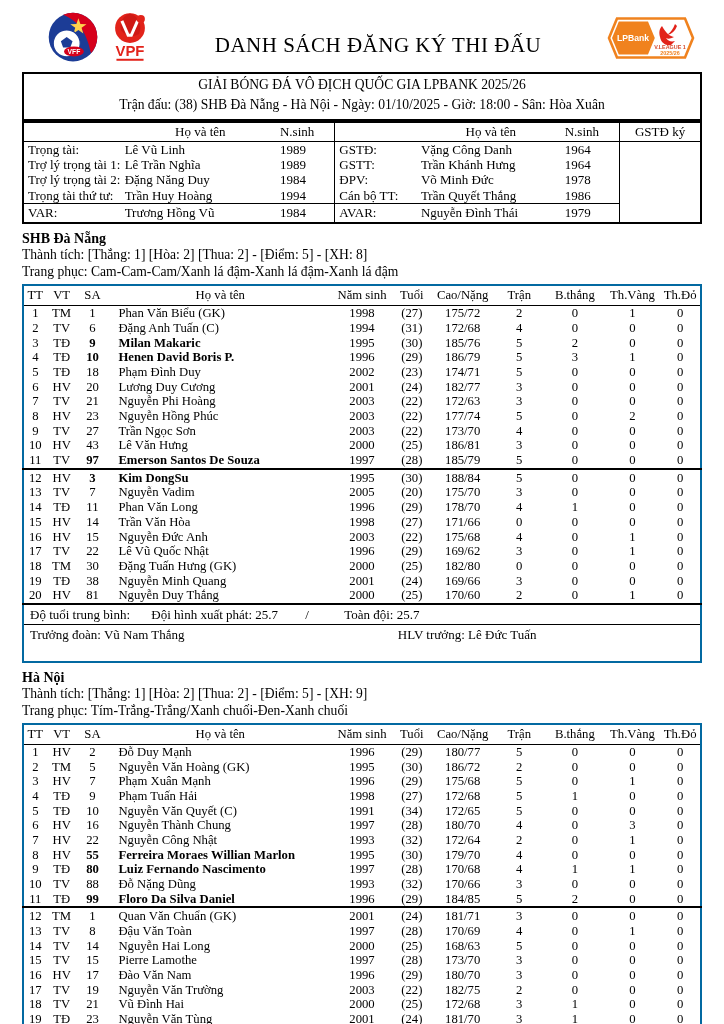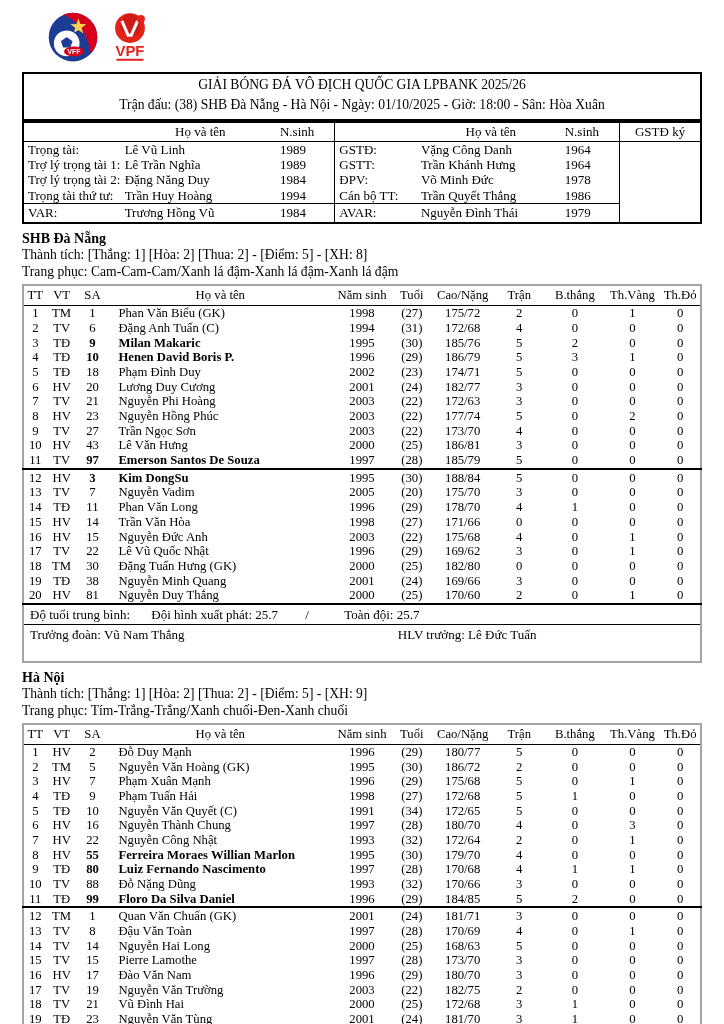--- a/index.html
+++ b/index.html
@@ -28,21 +28,21 @@
   .officials td.yr, .officials th.yr { text-align:left; padding:0; }
   .officials .vl { border-left:1px solid #000; }
   .officials tr.var-row td { border-top:1px solid #000; padding-top:1px; padding-bottom:2px; }
   .officials tbody td { vertical-align:top; }
 
   
   .team-head { display:flex; justify-content:space-between; align-items:baseline; margin-top:7px; font-size:13.6px;flex-direction:column; }
   .team-name { font-weight:bold; font-size:14px; }
   .kit-line { font-size:13.6px; margin:1px 0 4px 0; }
 
-  .players { border:2px solid #a3a3a3; font-size:12.7px; }
+  .players { border:2px solid #0369a1; font-size:12.7px; }
   .players th { font-weight:normal; border-bottom:1px solid #000; padding:2px 0; text-align:center; }
   .players td { text-align:center; padding:0; line-height:1.155; }
   .players td.name { text-align:left; padding-left:10px; }
   .players .b { font-weight:bold; }
   tbody.subs tr:first-child td { border-top:2px solid #000; padding-top:1px; }
   tr.avg-row td { border-top:2px solid #000; border-bottom:1px solid #000; text-align:left; padding:2px 0 2px 6px; font-size:13px; }
   tr.avg-row span { display:inline-block; }
   .avg-label { margin-right:18px; }
   .avg-start { margin-right:24px; }
   .avg-sep { margin-right:32px; }
@@ -72,21 +72,33 @@
       <svg width="52" height="56" viewBox="0 0 56 62">
         <circle cx="28" cy="20" r="16.5" fill="#e2231a"></circle>
         <path d="M28 3.5 c10 4 14 13 10 23 c-7 4-16 2-20-4 c-2-9 2-16 10-19z" fill="#c01313" opacity=".55"></path>
         <path d="M19 12 l7 16 h3.4 l7-16" fill="none" stroke="#ffffff" stroke-width="3.4"></path>
         <circle cx="40" cy="10" r="4.5" fill="#e2231a"></circle>
         <text x="28" y="51" font-size="16.5" font-weight="bold" fill="#e2231a" text-anchor="middle">VPF</text>
         <rect x="13" y="54" width="30" height="2.2" fill="#e2231a"></rect>
       </svg>
     </div>
 
-
+    <div class="page-title">DANH SÁCH ĐĂNG KÝ THI ĐẤU</div>
+
+    <div class="badge-right">
+      <svg width="100" height="52" viewBox="0 0 100 52">
+        <polygon points="9,26 17,6.5 85,6.5 93,26 85,45.5 17,45.5" fill="#ffffff" stroke="#f0821e" stroke-width="2.6"></polygon>
+        <polygon points="12,26 18.8,9.5 48,9.5 54.8,26 48,42.5 18.8,42.5" fill="#f0821e"></polygon>
+        <text x="33" y="28.5" font-size="8.6" font-weight="bold" fill="#ffffff" text-anchor="middle">LPBank</text>
+        <path d="M62 14 c4 7 7 10 12 11 c-4 2-6 2-8 1 c2 3 5 4 9 3 l-4 4 c-5 1-10-2-11-8 c-1-4-1-8 2-11z" fill="#e2231a"></path>
+        <path d="M75 12 c-2 5-4 8-8 11 c5-1 8-4 10-9z" fill="#e2231a"></path>
+        <text x="70" y="36.5" font-size="5.4" font-weight="bold" fill="#d6482a" text-anchor="middle">V.LEAGUE 1</text>
+        <text x="70" y="42.5" font-size="5.4" font-weight="bold" fill="#f0821e" text-anchor="middle">2025/26</text>
+      </svg>
+    </div>
   </div>
 
   <div class="info-box">
     <div>GIẢI BÓNG ĐÁ VÔ ĐỊCH QUỐC GIA LPBANK 2025/26</div>
     <div>Trận đấu: (38) SHB Đà Nẵng - Hà Nội - Ngày: 01/10/2025 - Giờ: 18:00 - Sân: Hòa Xuân</div>
   </div>
 
   <table class="officials">
     <colgroup>
       <col style="width:14.4%">

